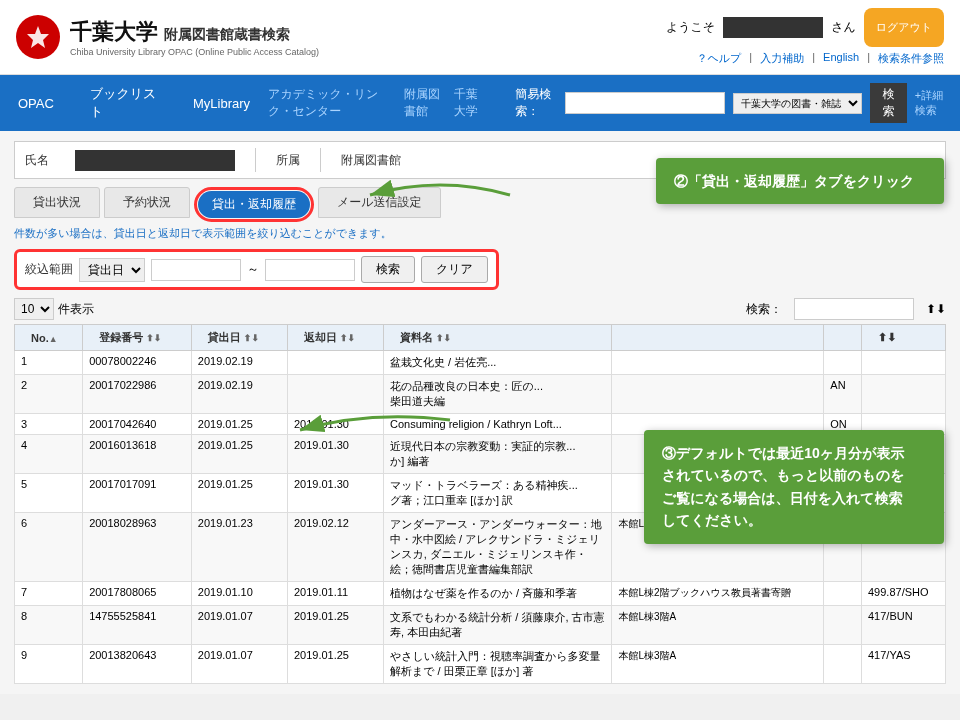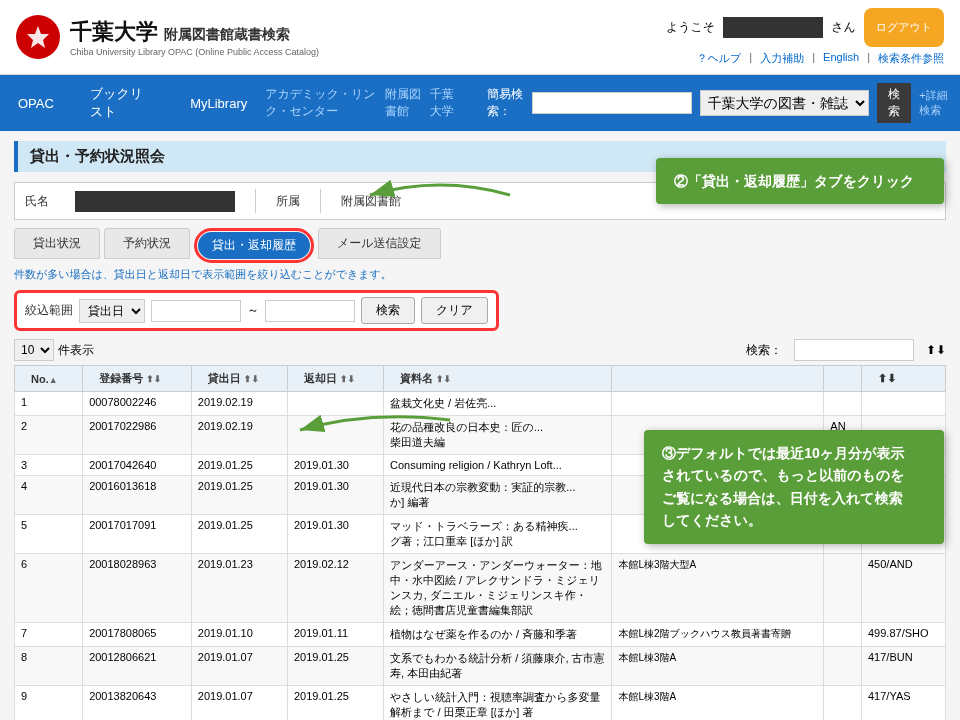--- a/index.html
+++ b/index.html
@@ -16,21 +16,21 @@
     .logout-btn { background: #f5a623; color: white; border: none; padding: 12px 12px; font-size: 11px; cursor: pointer; border-radius: 8px; }
     .links-row { display: flex; gap: 8px; font-size: 11px; color: #0066cc; }
     .links-row a { color: #0066cc; text-decoration: none; }
     .links-row span { color: #666; }
 
     
     .navbar { background: #1a6fc4; display: flex; align-items: center; padding: 0; }
     .navbar-item { color: white; padding: 10px 18px; cursor: pointer; font-size: 13px; text-decoration: none; display: block; }
     .navbar-right { margin-left: auto; display: flex; align-items: center; gap: 8px; padding-right: 10px; font-size: 12px; color: white; }
     .search-input-nav { padding: 3px 6px; font-size: 12px; width: 160px; border: 1px solid #ccc; }
-    .search-scope-select { padding: 3px; font-size: 14px; border: 1px solid #ccc; }
+    .search-scope-select { padding: 3px; font-size: 10px; border: 1px solid #ccc; }
     .search-btn-nav { background: #3a3a3a; color: white; border: none; padding: 3px 10px; cursor: pointer; font-size: 12px; }
     .detail-search { color: #aad4ff; font-size: 11px; cursor: pointer; }
 
     
     .page-section { background: #f5f5f5; padding: 10px 14px; }
 
     
     .page-title-bar { background: #d0e8f5; border-left: 4px solid #1a6fc4; padding: 6px 12px; margin-bottom: 10px; font-size: 15px; font-weight: bold; color: #222; }
 
     
@@ -145,21 +145,20 @@
       <select class="search-scope-select">
         <option>千葉大学の図書・雑誌</option>
       </select>
       <button class="search-btn-nav">検索</button>
       <span class="detail-search">+詳細検索</span>
     </div>
   </div>
 
   <div class="page-section">
 
-    <div class="page-title-bar">貸出・予約状況照会</div>
 
     <div class="form-row">
       <span class="form-label">氏名</span>
       <span class="form-value-box">　　　　　</span>
       <div class="form-divider"></div>
       <span class="form-label2">所属</span>
       <div class="form-divider"></div>
       <span class="form-label2">附属図書館</span>
     </div>
 
@@ -286,21 +285,21 @@
       <td>20017808065</td>
       <td>2019.01.10</td>
       <td>2019.01.11</td>
       <td style="max-width:200px; white-space:pre-wrap; word-break:break-all;">植物はなぜ薬を作るのか / 斉藤和季著</td>
       <td style="font-size:10px;">本館L棟2階ブックハウス教員著書寄贈</td>
       <td></td>
       <td>499.87/SHO</td>
     </tr>
           <tr>
       <td>8</td>
-      <td>20012806621</td>
+      <td>14755525841</td>
       <td>2019.01.07</td>
       <td>2019.01.25</td>
       <td style="max-width:200px; white-space:pre-wrap; word-break:break-all;">文系でもわかる統計分析 / 須藤康介, 古市憲寿, 本田由紀著</td>
       <td style="font-size:10px;">本館L棟3階A</td>
       <td></td>
       <td>417/BUN</td>
     </tr>
           <tr>
       <td>9</td>
       <td>20013820643</td>

